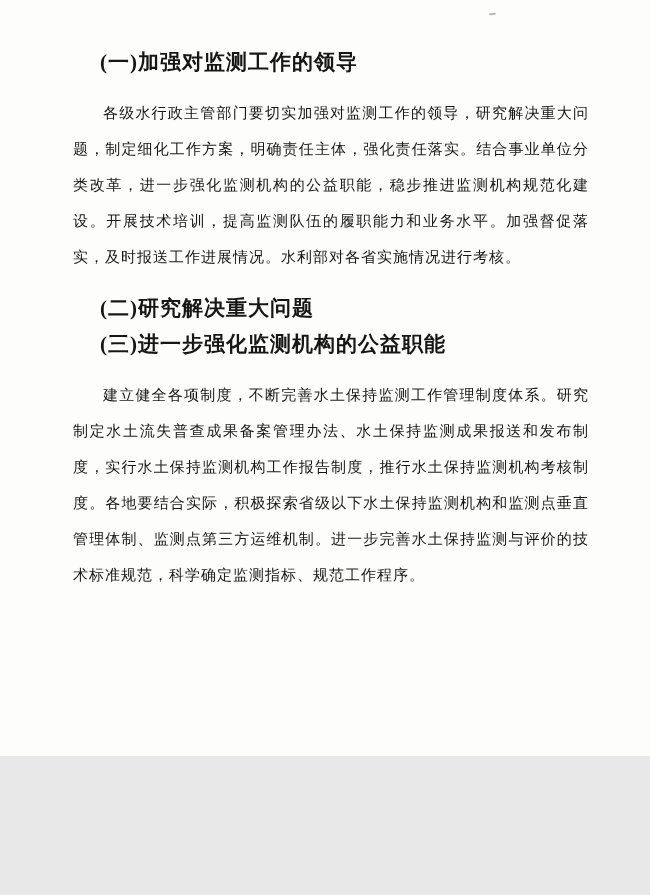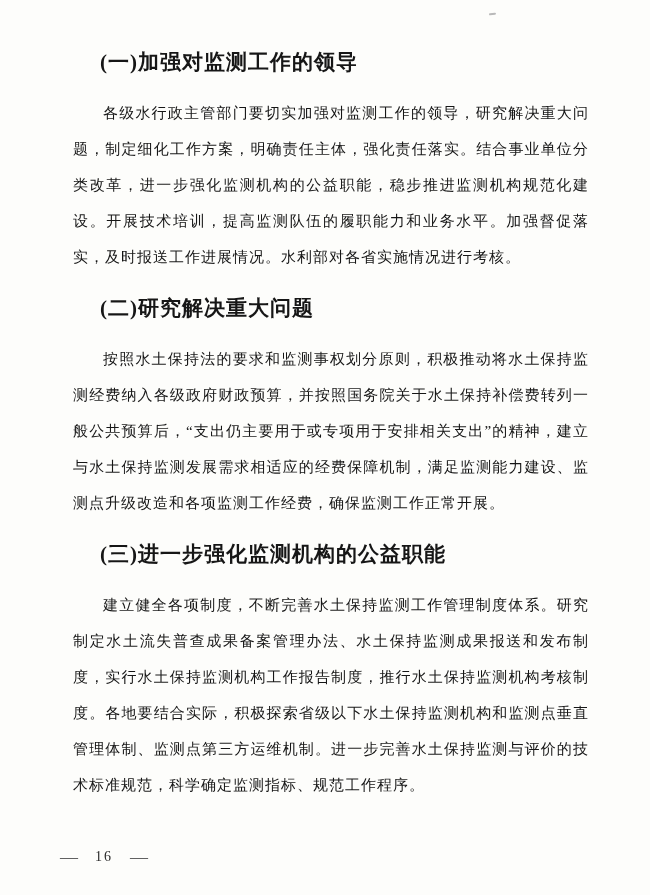--- a/index.html
+++ b/index.html
@@ -3,21 +3,21 @@
 <meta charset="utf-8">
 <style>
   html, body {
     margin: 0;
     padding: 0;
     background: #e8e8e8;
   }
   .page {
     position: relative;
     width: 650px;
-    height: 895px;
+    height: 756px;
     margin: 0 auto;
     background: #fdfdfb;
     font-family: "Liberation Serif", "DejaVu Serif", serif;
     color: #161616;
     overflow: hidden;
     box-sizing: border-box;
   }
   .content {
     position: absolute;
     top: 44px;
@@ -78,21 +78,20 @@
 <body>
 
 <div class="page">
   <div class="speck"></div>
 
   <div class="content">
     <h2 class="sec-heading">(一)加强对监测工作的领导</h2>
     <p class="sec-body">各级水行政主管部门要切实加强对监测工作的领导，研究解决重大问题，制定细化工作方案，明确责任主体，强化责任落实。结合事业单位分类改革，进一步强化监测机构的公益职能，稳步推进监测机构规范化建设。开展技术培训，提高监测队伍的履职能力和业务水平。加强督促落实，及时报送工作进展情况。水利部对各省实施情况进行考核。</p>
 
     <h2 class="sec-heading">(二)研究解决重大问题</h2>
-    <p class="sec-body">按照水土保持法的要求和监测事权划分原则，积极推动将水土保持监测经费纳入各级政府财政预算，并按照国务院关于水土保持补偿费转列一般公共预算后，“支出仍主要用于或专项用于安排相关支出”的精神，建立与水土保持监测发展需求相适应的经费保障机制，满足监测能力建设、监测点升级改造和各项监测工作经费，确保监测工作正常开展。</p>
 
     <h2 class="sec-heading">(三)进一步强化监测机构的公益职能</h2>
     <p class="sec-body">建立健全各项制度，不断完善水土保持监测工作管理制度体系。研究制定水土流失普查成果备案管理办法、水土保持监测成果报送和发布制度，实行水土保持监测机构工作报告制度，推行水土保持监测机构考核制度。各地要结合实际，积极探索省级以下水土保持监测机构和监测点垂直管理体制、监测点第三方运维机制。进一步完善水土保持监测与评价的技术标准规范，科学确定监测指标、规范工作程序。</p>
   </div>
 
   <div class="footer">
     <span class="dash">—</span>
     <span class="num">16</span>
     <span class="dash">—</span>
   </div>

